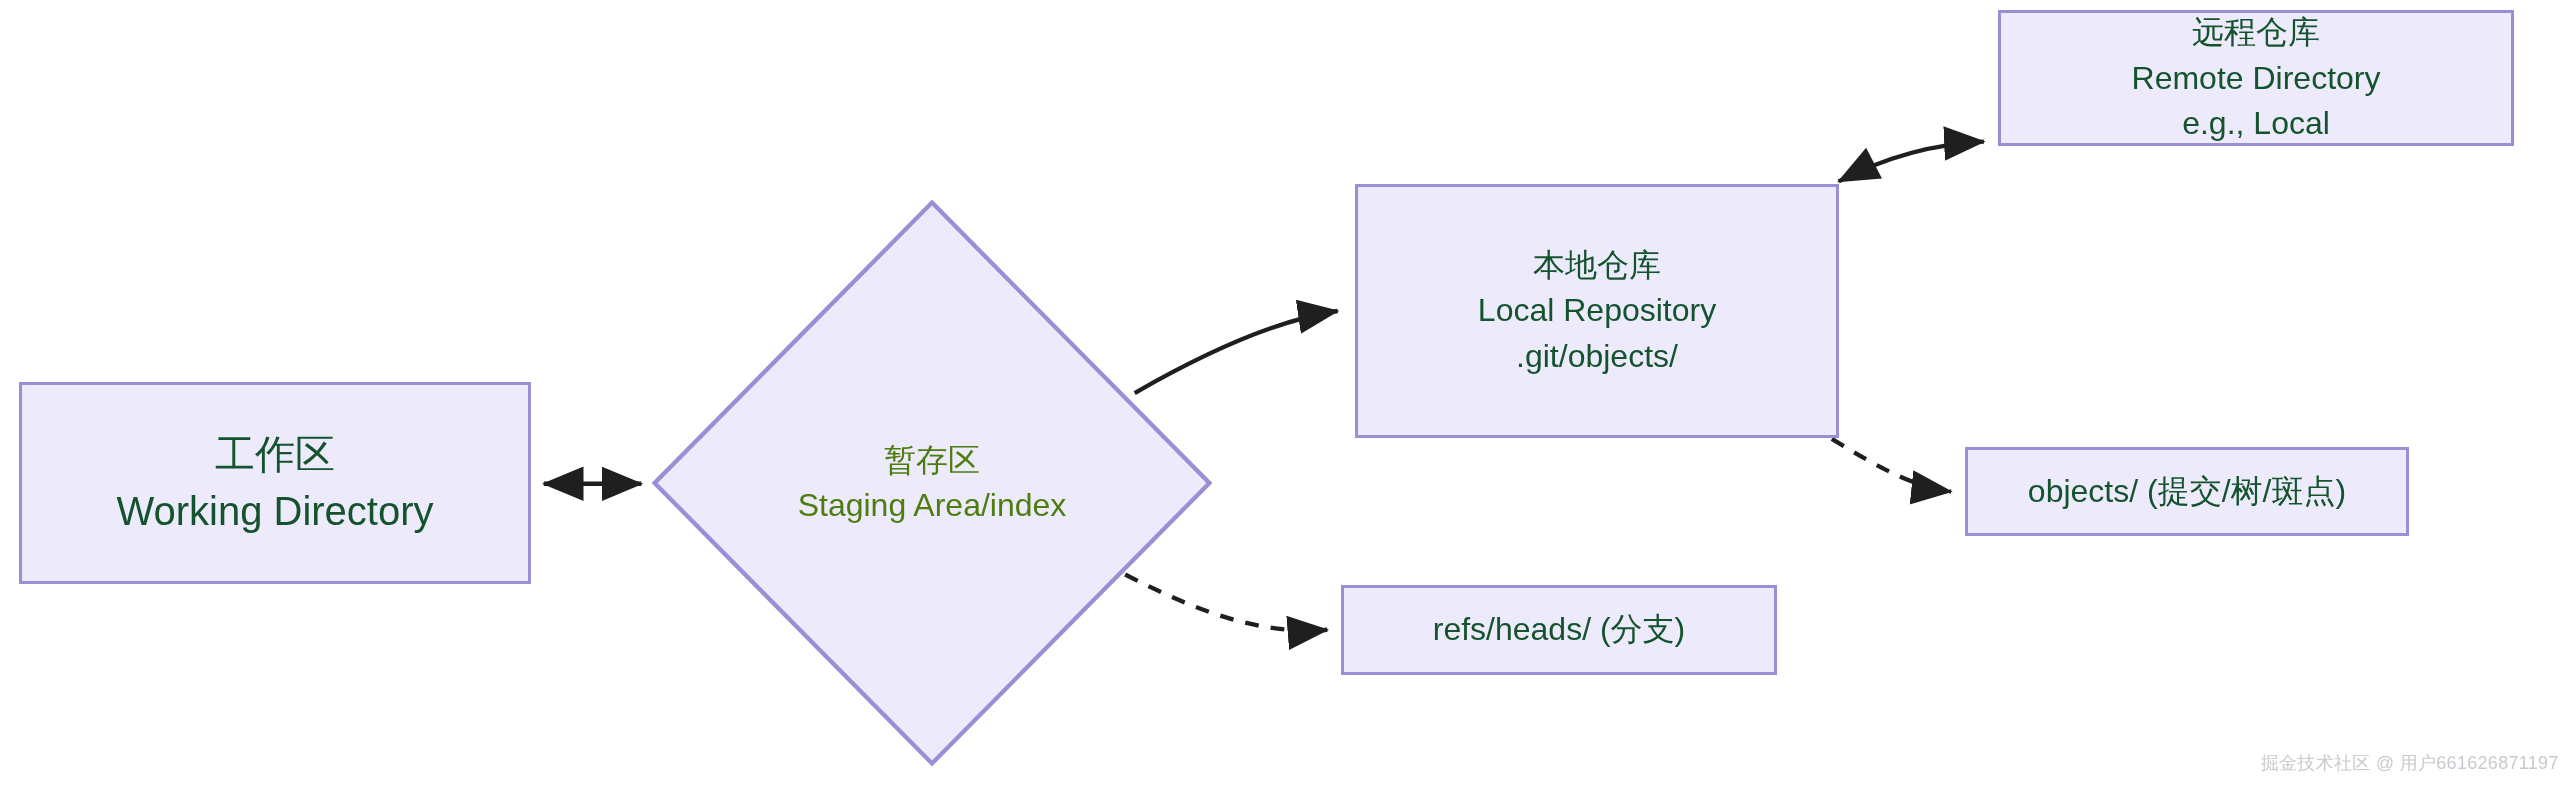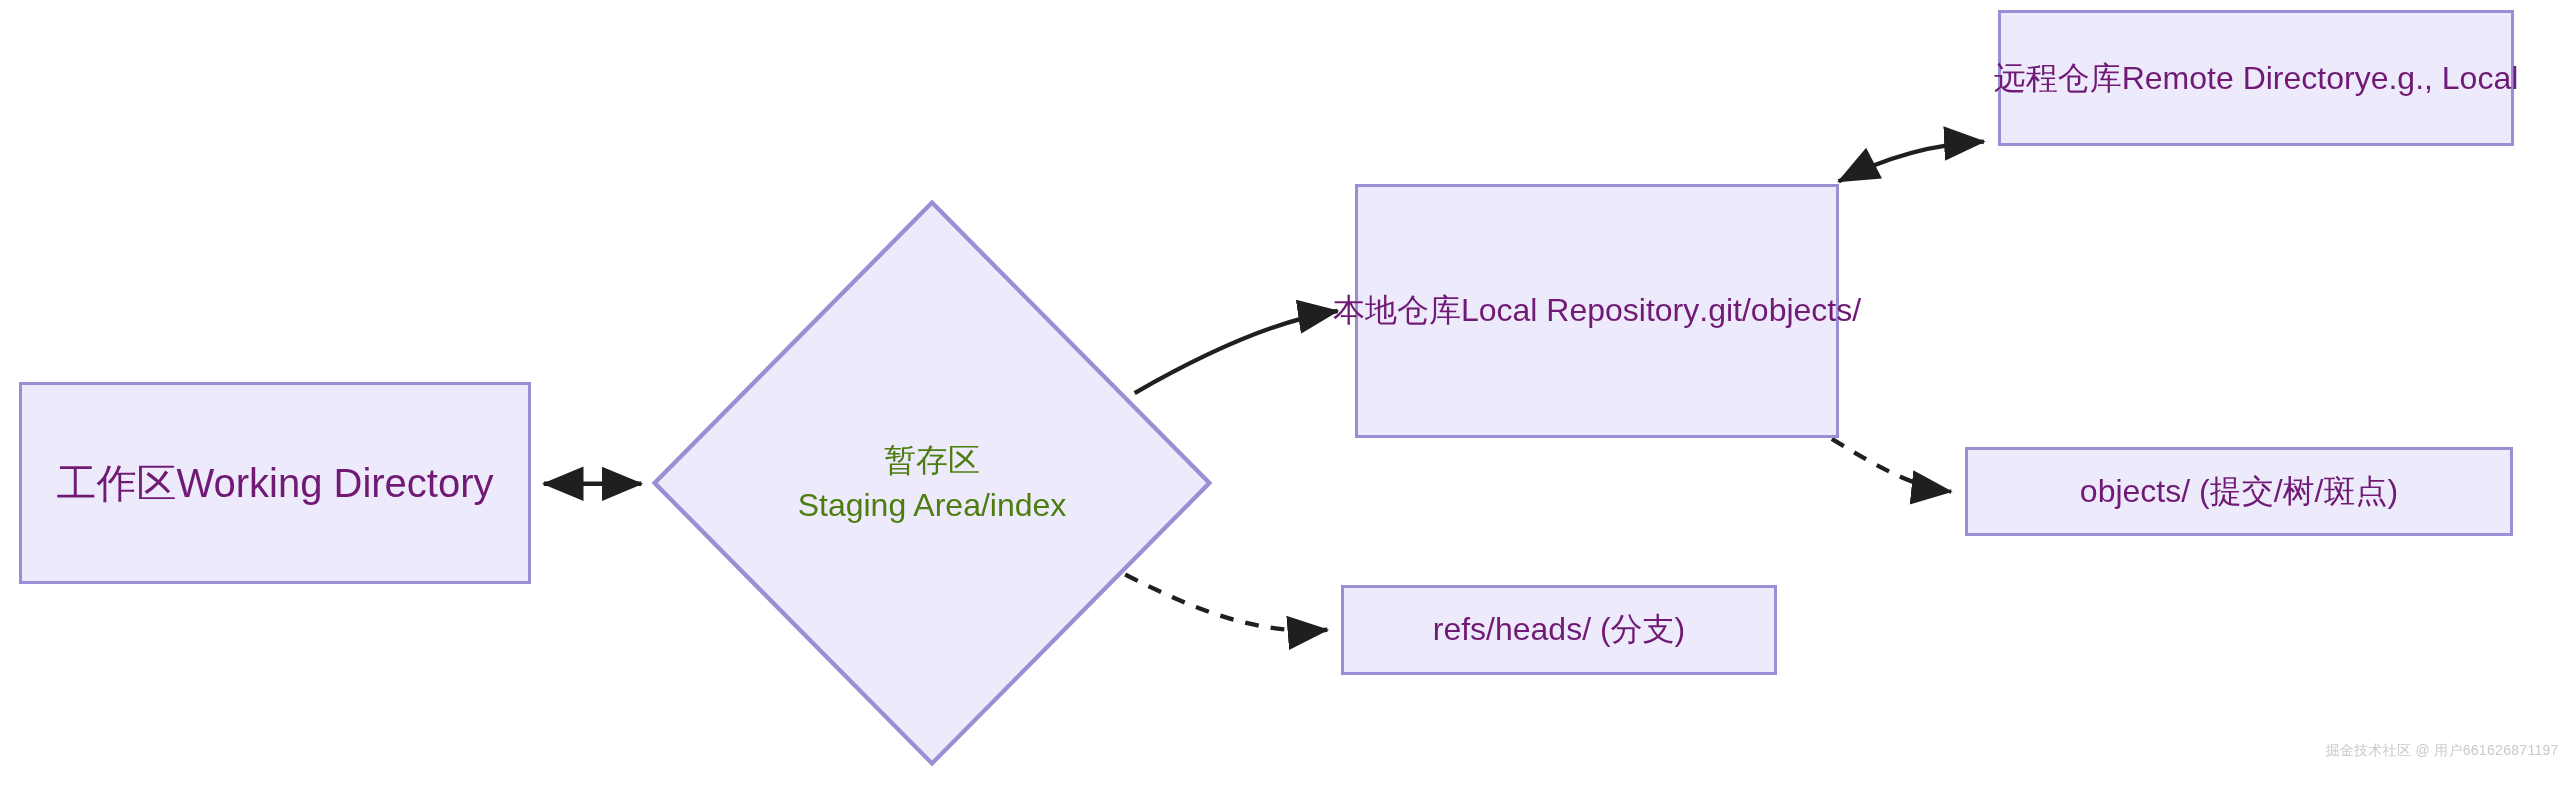--- a/index.html
+++ b/index.html
@@ -22,26 +22,26 @@
     left: 0;
     top: 0;
     width: 2576px;
     height: 787px;
     pointer-events: none;
   }
   .node {
     position: absolute;
     box-sizing: border-box;
     display: flex;
-    flex-direction: row;
+    flex-direction: column;
     align-items: center;
     justify-content: center;
     background: #EDEBFB;
     border: 3.5px solid #9A8FD4;
-    color: #701a75;
+    color: #14532d;
     text-align: center;
     line-height: 1.42;
   }
   .node .line {
     display: block;
     white-space: nowrap;
   }
   
   #node-working-directory {
     left: 19px;
@@ -60,21 +60,21 @@
   #node-remote-repository {
     left: 1998px;
     top: 10.4px;
     width: 516px;
     height: 136px;
     font-size: 32px;
   }
   #node-objects {
     left: 1965px;
     top: 447px;
-    width: 548px;
+    width: 444px;
     height: 89px;
     font-size: 32px;
   }
   #node-refs-heads {
     left: 1341px;
     top: 585px;
     width: 436px;
     height: 90px;
     font-size: 32px;
   }
@@ -105,22 +105,22 @@
     justify-content: center;
     font-size: 32px;
     line-height: 1.42;
     color: #4d7c0f;
     text-align: center;
   }
   
   #watermark {
     position: absolute;
     right: 17.3px;
-    bottom: 27px;
-    font-size: 14px;
+    bottom: 12px;
+    font-size: 18px;
     color: #c9c9cf;
     letter-spacing: 0.3px;
     white-space: nowrap;
   }
 </style>
 </head>
 <body>
 
 <div id="canvas">
 

